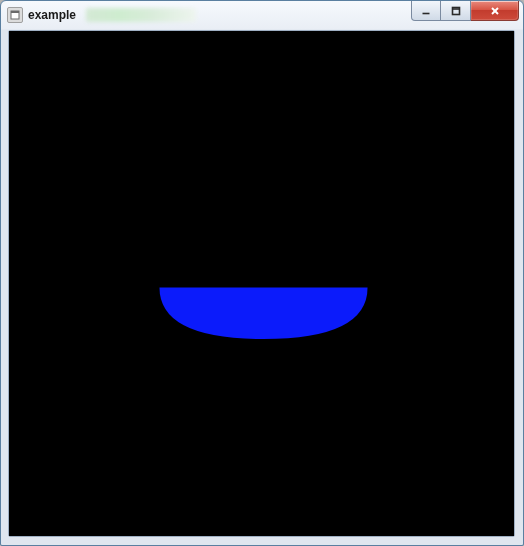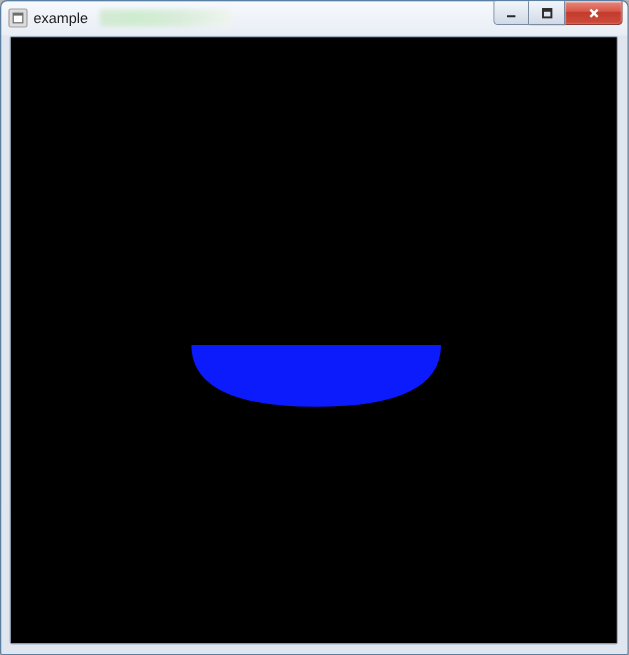--- a/index.html
+++ b/index.html
@@ -38,20 +38,21 @@
     justify-content: center;
     background: #dcdcdc;
     border: 1px solid #a0a0a0;
     box-sizing: border-box;
     border-radius: 2px;
   }
   .app-icon svg { display:block; }
   .title-text {
     color: #1a1a1a;
     flex: 0 0 auto;
+    font-weight: bold;
   }
   .blur-ghost {
     margin-left: 10px;
     width: 110px;
     height: 14px;
     border-radius: 2px;
     background: linear-gradient(90deg, #d1e8d1, #cbeccb 30%, #d7ecd7 60%, #eef5ee 100%);
     filter: blur(2px);
     opacity: 0.9;
   }

